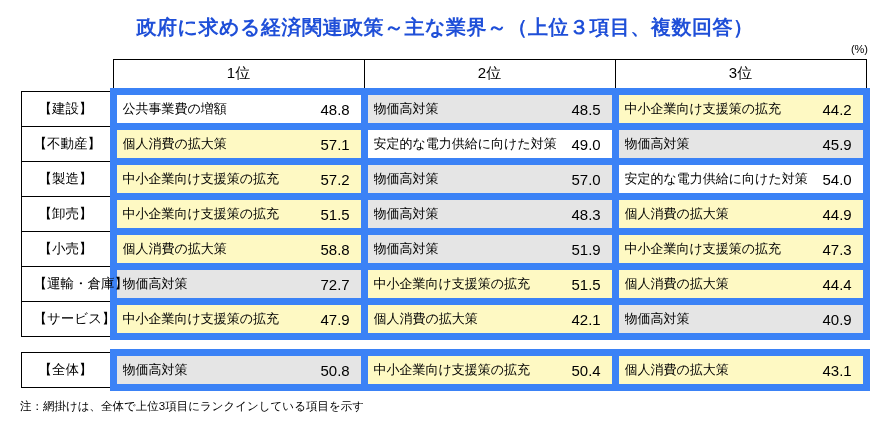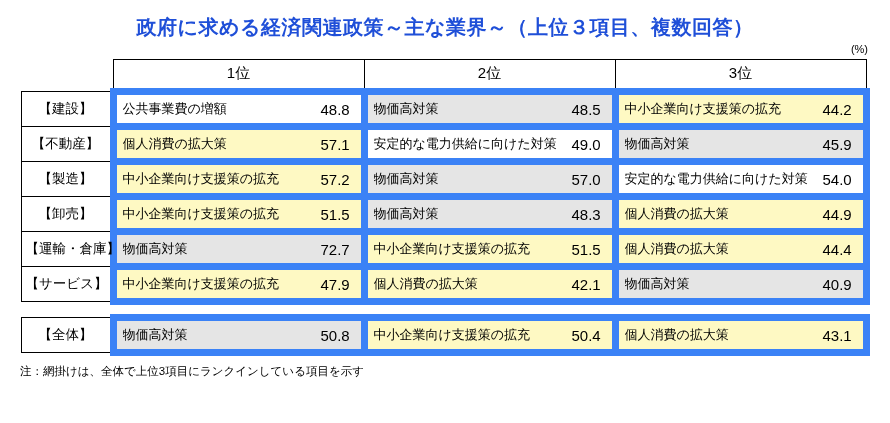--- a/index.html
+++ b/index.html
@@ -59,21 +59,21 @@
   }
   table.matrix th.corner {
     border: none;
     background: #ffffff;
   }
   table.matrix td.rowlabel {
     border: 1px solid #000;
     text-align: center;
     font-size: 13.5px;
     background: #ffffff;
-    padding: 6px 4px;
+    padding: 6px 12px;
     white-space: nowrap;
   }
   table.matrix td.cell {
     border: 7px solid #3b82f6;
     padding: 5px 6px;
     font-size: 13px;
     background: #ffffff;
     vertical-align: middle;
   }
   table.matrix td.cell.hl {
@@ -215,20 +215,41 @@
             </div>
           </td>
           <td class="cell hl2">
             <div class="cellflex">
               <span class="txt">個人消費の拡大策</span>
               <span class="val">44.9</span>
             </div>
           </td>
         </tr>
         <tr>
+          <td class="rowlabel">【小売】</td>
+          <td class="cell hl2">
+            <div class="cellflex">
+              <span class="txt">個人消費の拡大策</span>
+              <span class="val">58.8</span>
+            </div>
+          </td>
+          <td class="cell hl">
+            <div class="cellflex">
+              <span class="txt">物価高対策</span>
+              <span class="val">51.9</span>
+            </div>
+          </td>
+          <td class="cell hl2">
+            <div class="cellflex">
+              <span class="txt">中小企業向け支援策の拡充</span>
+              <span class="val">47.3</span>
+            </div>
+          </td>
+        </tr>
+        <tr>
           <td class="rowlabel">【運輸・倉庫】</td>
           <td class="cell hl">
             <div class="cellflex">
               <span class="txt">物価高対策</span>
               <span class="val">72.7</span>
             </div>
           </td>
           <td class="cell hl2">
             <div class="cellflex">
               <span class="txt">中小企業向け支援策の拡充</span>

